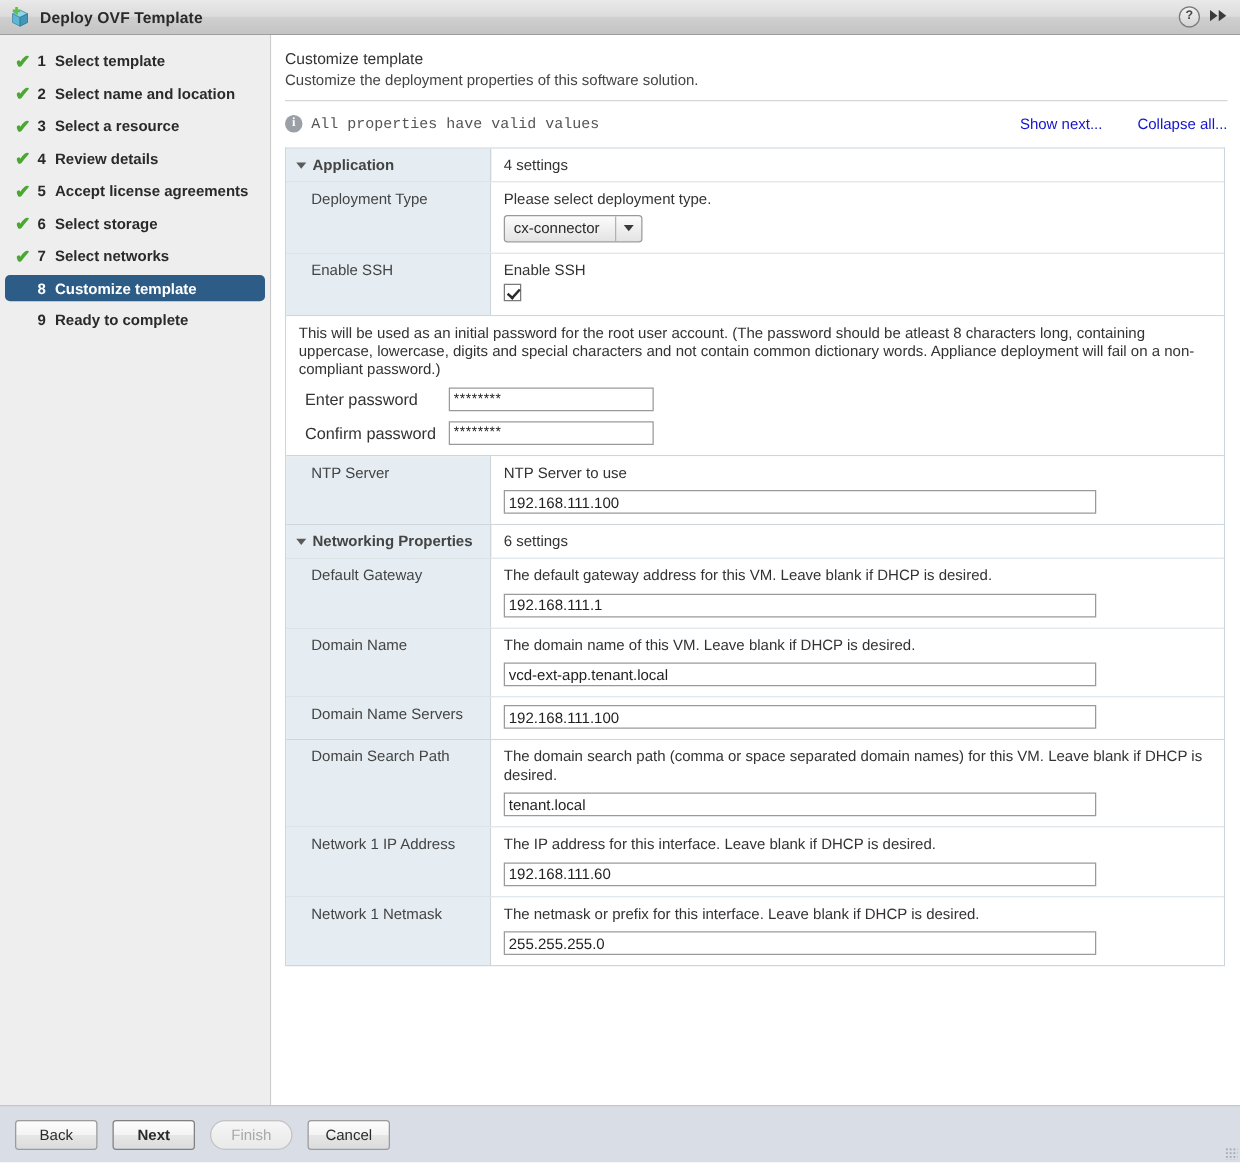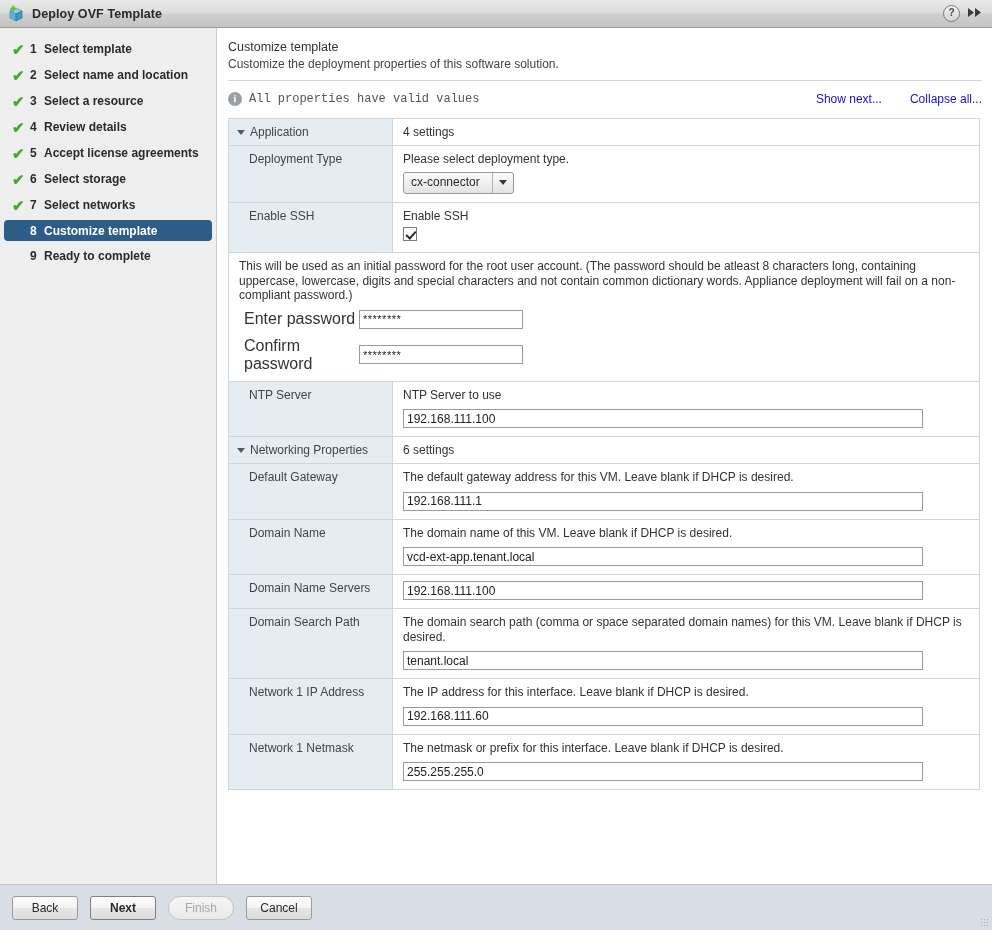--- a/index.html
+++ b/index.html
@@ -213,20 +213,21 @@
     background: #e5edf2;
     padding: 6px 8px 6px 20px;
     box-sizing: border-box;
     font-size: 12px;
     color: #444444;
     border-right: 1px solid #cdd6dd;
   }
   .prop-label.section {
     padding-left: 8px;
     position: relative;
+    font-weight: bold;
   }
   .caret {
     display: inline-block;
     width: 0; height: 0;
     border-left: 4px solid transparent;
     border-right: 4px solid transparent;
     border-top: 5px solid #5a5a5a;
     margin-right: 5px;
     vertical-align: middle;
     cursor: pointer;
@@ -250,21 +251,21 @@
     font-size: 12px;
     color: #333333;
     line-height: 14.5px;
     margin-bottom: 7px;
   }
   .desc.nomargin { margin-bottom: 0; }
 
   
   .text-input {
     display: block;
-    width: 520px;
+    width: 474px;
     height: 19px;
     border: 1px solid #9a9a9a;
     background: #ffffff;
     font-family: "Liberation Sans", sans-serif;
     font-size: 12px;
     color: #222222;
     padding: 0 3px;
     box-sizing: border-box;
     outline: none;
     border-radius: 0;
@@ -272,21 +273,21 @@
   .pwd-grid { margin-top: 5px; }
   .pwd-line {
     display: flex;
     align-items: center;
     margin-bottom: 8px;
   }
   .pwd-line:last-child { margin-bottom: 0; }
   .pwd-label {
     width: 120px;
     flex: 0 0 120px;
-    font-size: 16px;
+    font-size: 13px;
     color: #333333;
     padding-left: 5px;
     box-sizing: border-box;
   }
   .pwd-input {
     width: 164px;
     height: 19px;
     border: 1px solid #9a9a9a;
     background: #ffffff;
     font-family: "Liberation Sans", sans-serif;

